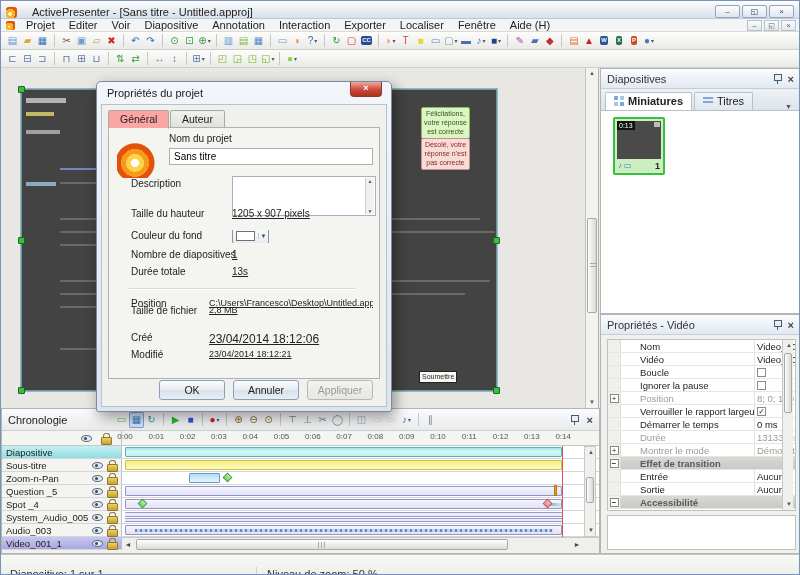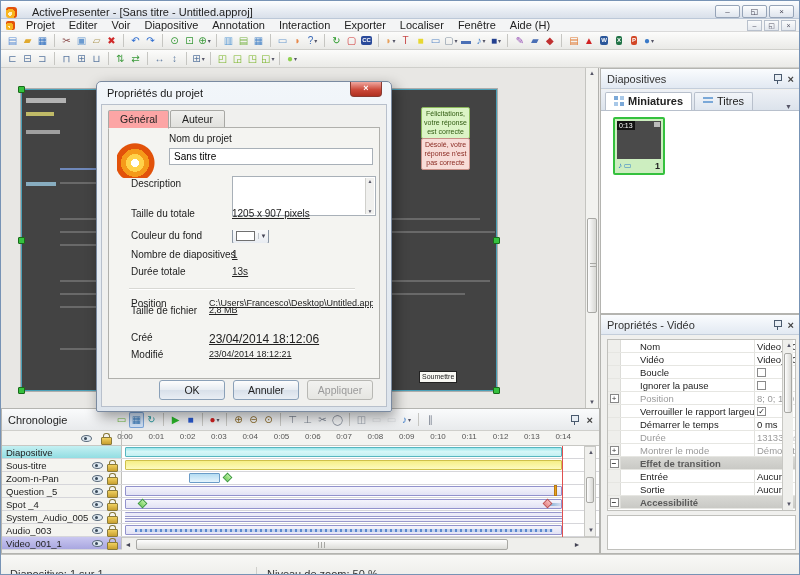--- a/index.html
+++ b/index.html
@@ -778,21 +778,21 @@
         <input class="dinput" value="Sans titre" style="">
         <span class="dlbl" style="left:22px;top:50px">Description</span>
         <div class="dtext">
           <div class="dtarr">
               <span>▲</span>
               <span>▼</span>
             </div>
         </div>
         <div class="dsep"></div>
       <div class="drow" style="top: 80px;">
-            <span class="dl">Taille du totale</span>
+            <span class="dl">Taille du hauteur</span>
             <span class="dv" style="left: 101px;">1205 x 907 pixels</span>
           </div>
           <div class="drow" style="top: 102px;">
             <span class="dl">Couleur du fond</span>
             <span class="cswatch" style="left: 101px;">
               <span class="sw"></span>
               <span class="ca">▼</span>
             </span>
           </div>
           <div class="drow" style="top: 121px;">

